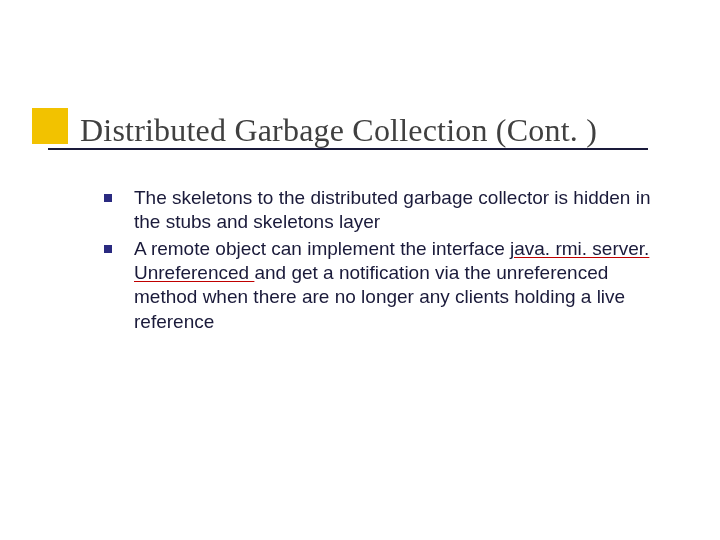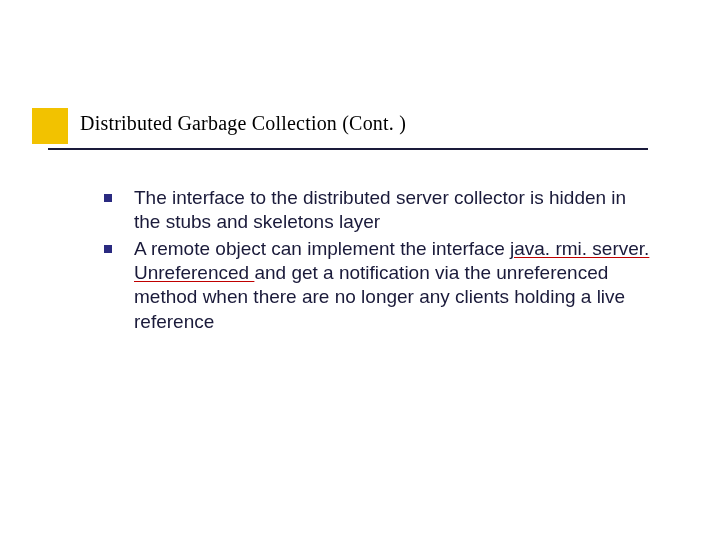--- a/index.html
+++ b/index.html
@@ -26,23 +26,23 @@
     height: 36px;
     background: #f2c200;
   }
   .title-wrap {
     position: absolute;
     left: 80px;
     top: 112px;
   }
   .title {
     font-family: "Times New Roman", Times, serif;
-    font-size: 20px;
+    font-size: 32px;
     font-weight: 400;
-    color: #000000;
+    color: #404040;
     letter-spacing: 0.2px;
     white-space: nowrap;
   }
   .title-rule {
     position: absolute;
     left: 48px;
     top: 148px;
     width: 600px;
     height: 2px;
     background: #1a1a3a;
@@ -93,21 +93,21 @@
     <div class="title">Distributed Garbage Collection (Cont. )</div>
   </div>
 
   <div class="title-rule"></div>
 
   <div class="body">
 
     <div>
       <div class="item">
         <div class="bullet"></div>
-        <div class="text">The interface to the distributed server collector is hidden in the stubs and skeletons layer</div>
+        <div class="text">The skeletons to the distributed garbage collector is hidden in the stubs and skeletons layer</div>
       </div>
 
       <div class="item">
         <div class="bullet"></div>
         <div class="text">
           <span>A remote object can implement the interface </span><span class="underline">java. rmi. server. Unreferenced </span><span>and get a notification via the unreferenced method when there are no longer any clients holding a live reference</span>
         </div>
       </div>
     </div>
 

